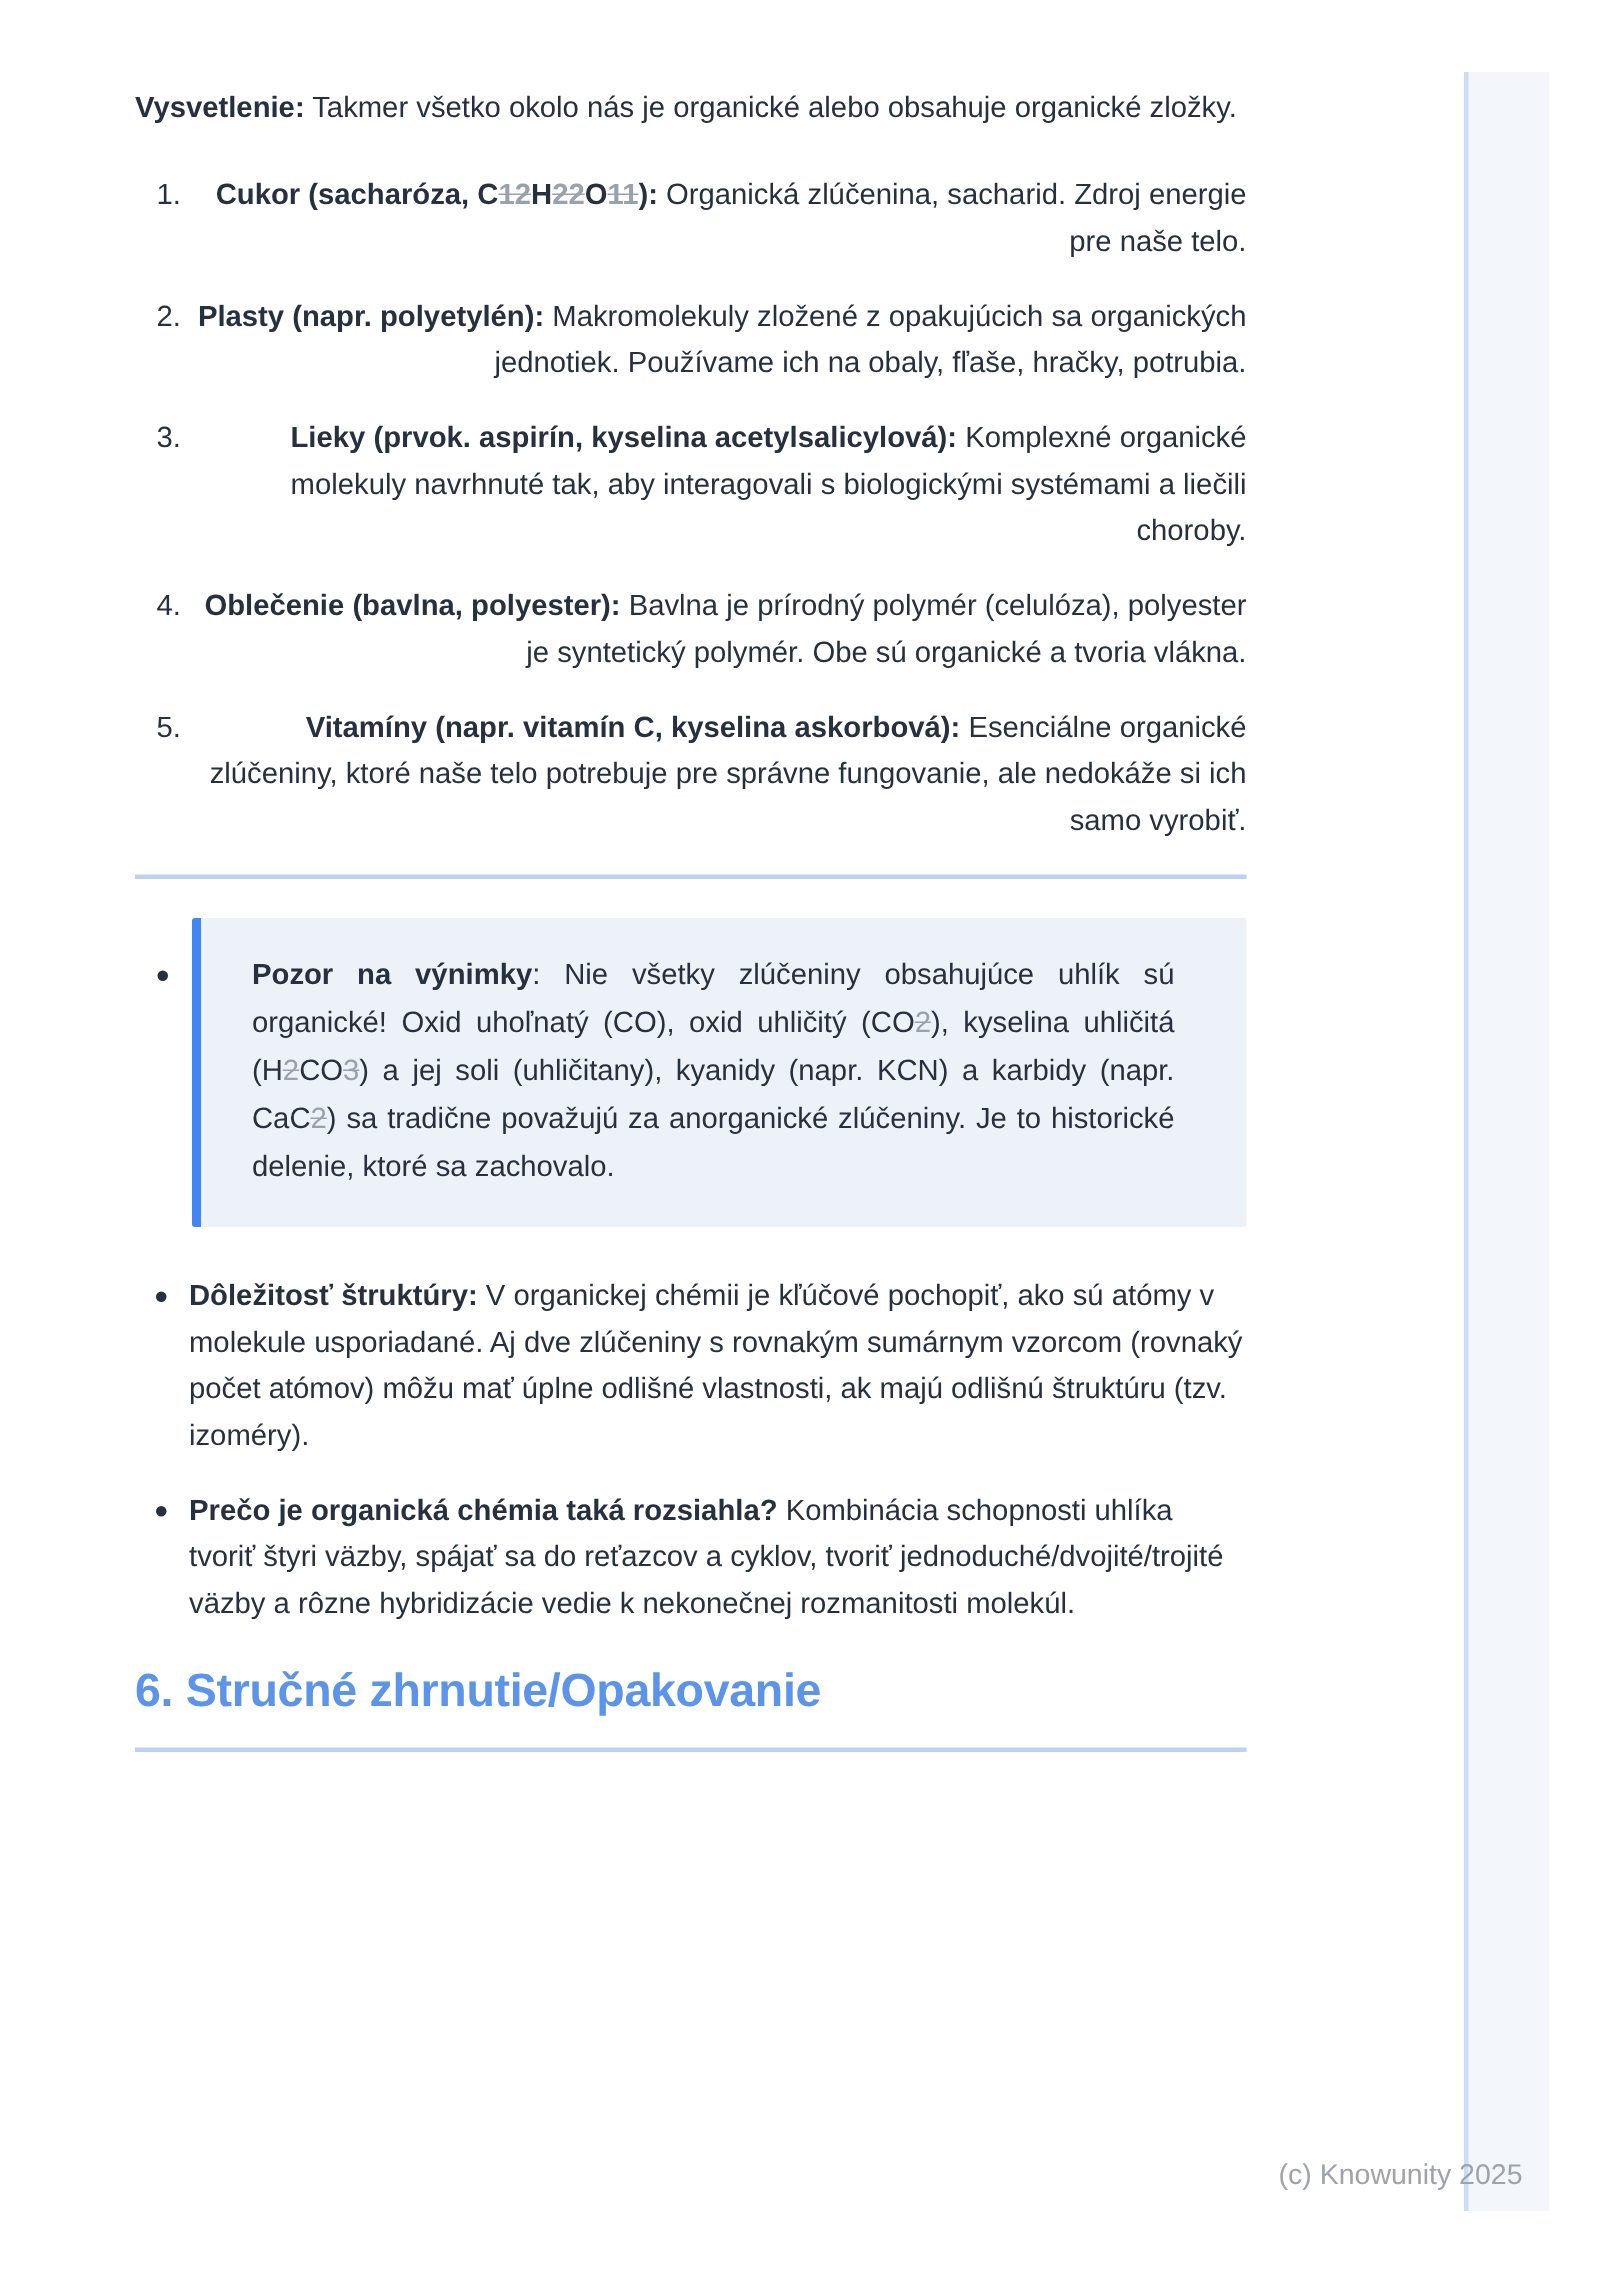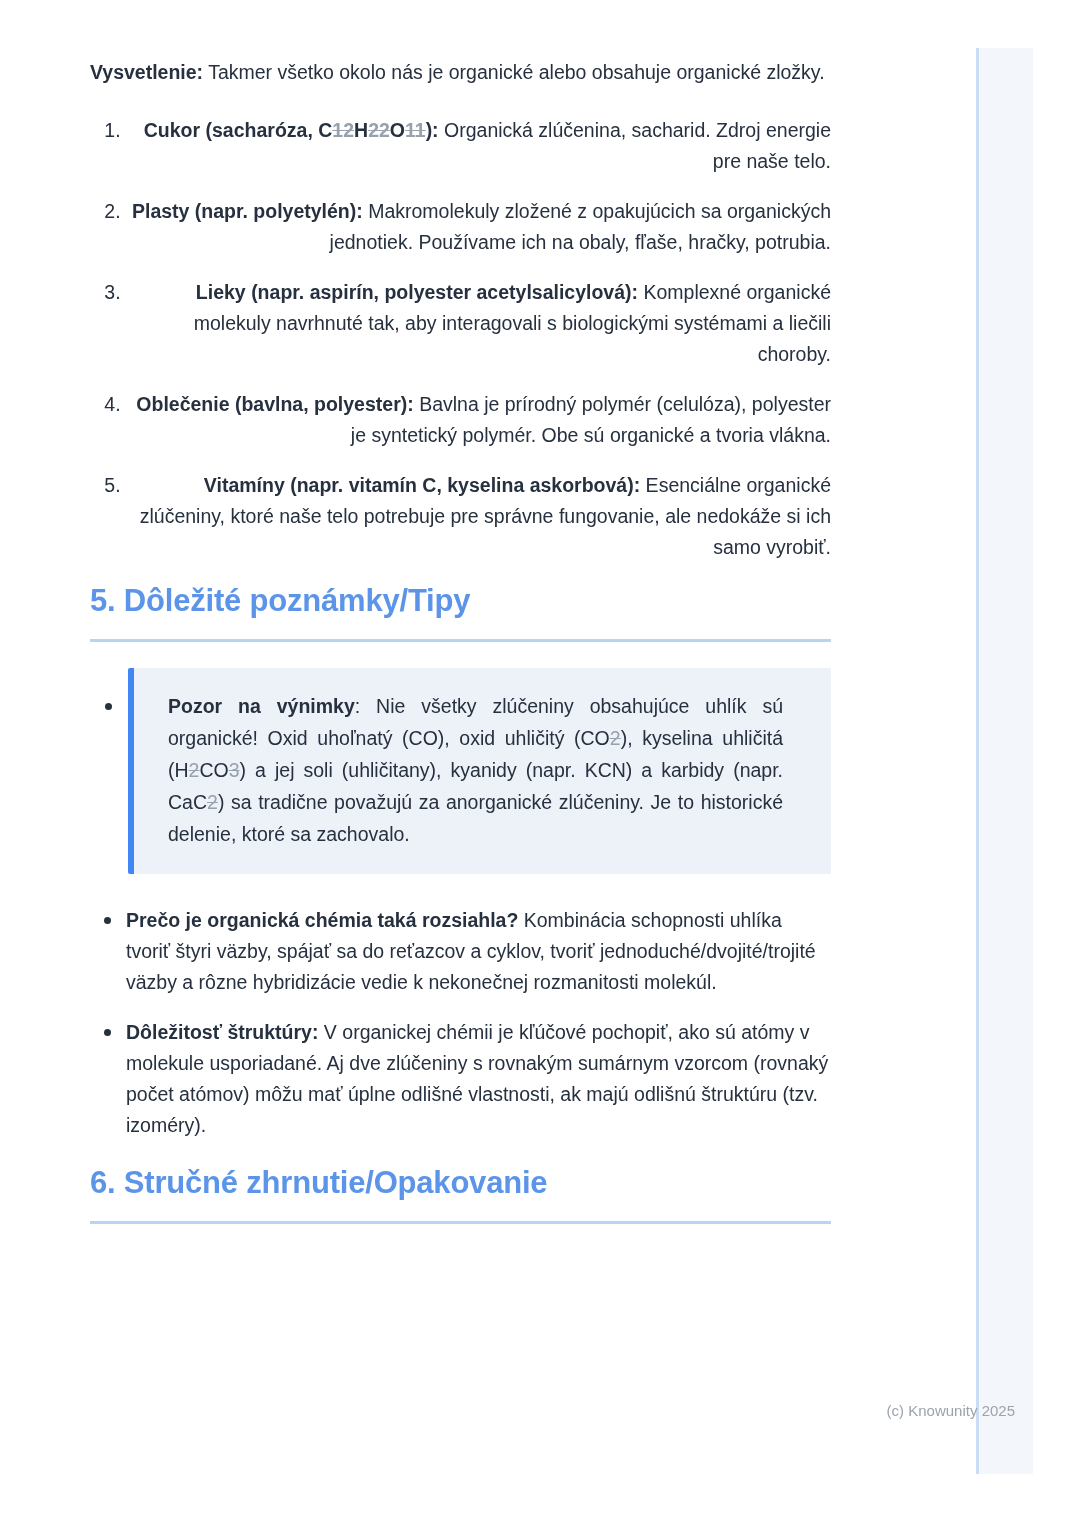--- a/index.html
+++ b/index.html
@@ -97,55 +97,54 @@
   ul.tips > li .auto-dot,
   ul.tips > li::before{
     content:'';
     position:absolute;
     left:-22px;top:12px;
     width:7px;height:7px;border-radius:50%;
     background:var(--body-text);
   }
   .copyright{
     position:absolute;
-    top:1402px;right:65px;
-    font-size:15px;line-height:18px;
+    top:1442px;right:65px;
+    font-size:19px;line-height:18px;
     color:var(--footer-gray);
   }
 </style>
 </head>
 <body>
 
 <div class="page-stripe"></div>
 
 <main class="content">
 
   <p class="intro"><span class="b">Vysvetlenie:</span><span class=""> Takmer všetko okolo nás je organické alebo obsahuje organické zložky.</span></p>
 
   <ol class="examples">
       <li><span class="b">Cukor (sacharóza, C</span><span class="b strike">12</span><span class="b">H</span><span class="b strike">22</span><span class="b">O</span><span class="b strike">11</span><span class="b">):</span><span class=""> Organická zlúčenina, sacharid. Zdroj energie pre naše telo.</span></li>
       <li><span class="b">Plasty (napr. polyetylén):</span><span class=""> Makromolekuly zložené z opakujúcich sa organických jednotiek. Používame ich na obaly, fľaše, hračky, potrubia.</span></li>
-      <li><span class="b">Lieky (napr. aspirín, polyester acetylsalicylová):</span><span class=""> Komplexné organické molekuly navrhnuté tak, aby interagovali s biologickými systémami a liečili choroby.</span></li>
+      <li><span class="b">Lieky (prvok. aspirín, kyselina acetylsalicylová):</span><span class=""> Komplexné organické molekuly navrhnuté tak, aby interagovali s biologickými systémami a liečili choroby.</span></li>
       <li><span class="b">Oblečenie (bavlna, polyester):</span><span class=""> Bavlna je prírodný polymér (celulóza), polyester je syntetický polymér. Obe sú organické a tvoria vlákna.</span></li>
       <li><span class="b">Vitamíny (napr. vitamín C, kyselina askorbová):</span><span class=""> Esenciálne organické zlúčeniny, ktoré naše telo potrebuje pre správne fungovanie, ale nedokáže si ich samo vyrobiť.</span></li>
     </ol>
 
-  <h2 class="section h-notes">5. Dôležité poznámky/Tipy</h2>
   <div class="divider"></div>
 
   <div class="callout-row">
     <span class="callout-dot-col">
       <span class="dot"></span>
     </span>
     <div class="callout"><span class="b">Pozor na výnimky</span><span class="">: Nie všetky zlúčeniny obsahujúce uhlík sú organické! Oxid uhoľnatý (CO), oxid uhličitý (CO</span><span class="strike">2</span><span class="">), kyselina uhličitá (H</span><span class="strike">2</span><span class="">CO</span><span class="strike">3</span><span class="">) a jej soli (uhličitany), kyanidy (napr. KCN) a karbidy (napr. CaC</span><span class="strike">2</span><span class="">) sa tradične považujú za anorganické zlúčeniny. Je to historické delenie, ktoré sa zachovalo.</span></div>
   </div>
 
   <ul class="tips">
+      <li><span class="b">Dôležitosť štruktúry:</span><span class=""> V organickej chémii je kľúčové pochopiť, ako sú atómy v molekule usporiadané. Aj dve zlúčeniny s rovnakým sumárnym vzorcom (rovnaký počet atómov) môžu mať úplne odlišné vlastnosti, ak majú odlišnú štruktúru (tzv. izoméry).</span></li>
       <li><span class="b">Prečo je organická chémia taká rozsiahla?</span><span class=""> Kombinácia schopnosti uhlíka tvoriť štyri väzby, spájať sa do reťazcov a cyklov, tvoriť jednoduché/dvojité/trojité väzby a rôzne hybridizácie vedie k nekonečnej rozmanitosti molekúl.</span></li>
-      <li><span class="b">Dôležitosť štruktúry:</span><span class=""> V organickej chémii je kľúčové pochopiť, ako sú atómy v molekule usporiadané. Aj dve zlúčeniny s rovnakým sumárnym vzorcom (rovnaký počet atómov) môžu mať úplne odlišné vlastnosti, ak majú odlišnú štruktúru (tzv. izoméry).</span></li>
     </ul>
 
   <h2 class="section h-summary">6. Stručné zhrnutie/Opakovanie</h2>
   <div class="divider"></div>
 
 </main>
 
 <div class="copyright">(c) Knowunity 2025</div>
 
 </body></html>

